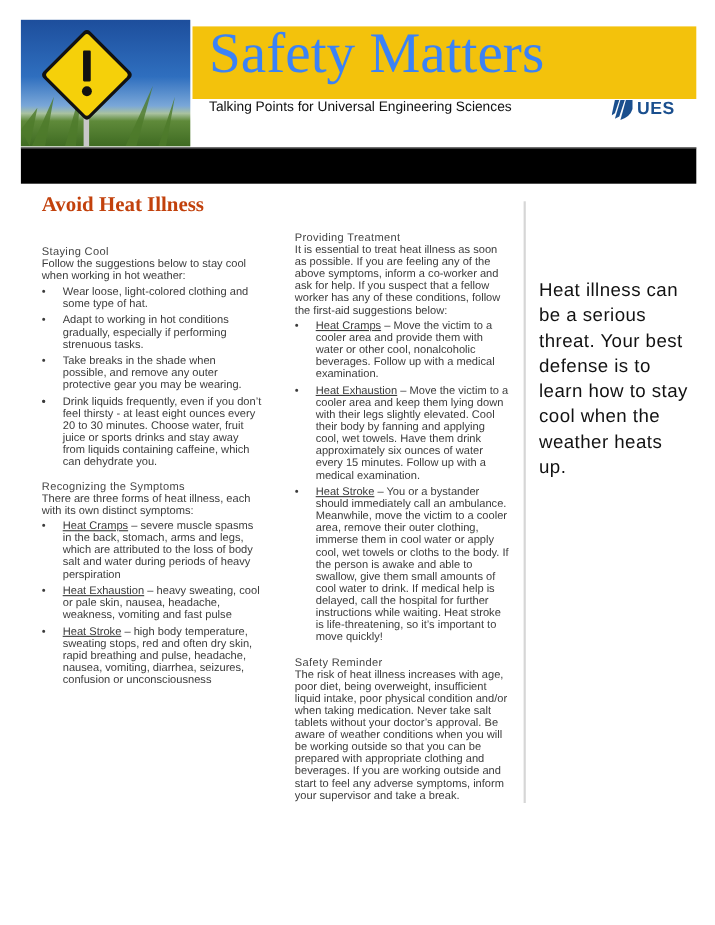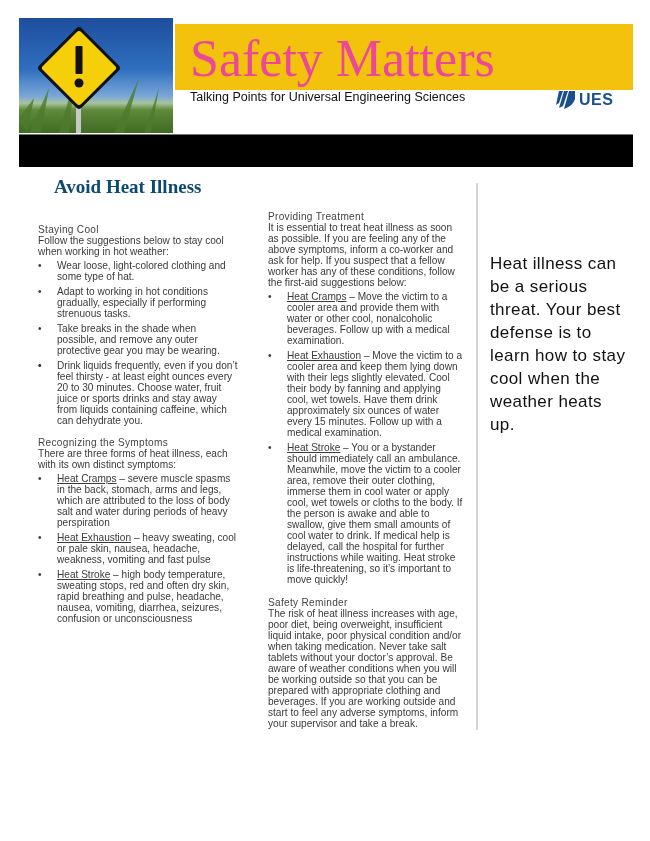--- a/index.html
+++ b/index.html
@@ -3,30 +3,30 @@
 <meta charset="utf-8">
 <style>
   html, body { margin: 0; padding: 0; background: #ffffff; }
   body { width: 650px; height: 841px; position: relative; overflow: hidden; font-family: "Liberation Sans", sans-serif; color: #3a3a3a; }
 
   
   .hero-img { position: absolute; left: 19px; top: 18px; width: 154px; height: 115px; overflow: hidden;
     background: linear-gradient(to bottom, #1d4e9c 0%, #2f6fbf 45%, #7aa7d8 68%, #a9c2a0 74%, #5f8a3a 80%, #3f6b22 100%); }
   .hero-img svg { position: absolute; left: 0; top: 0; }
   .banner { position: absolute; left: 175px; top: 24px; width: 458px; height: 66px; background: #f3c20c; }
-  .title { position: absolute; left: 190px; top: 26px; font-family: "Liberation Serif", serif; font-size: 52px; line-height: 66px; color: #ec4899; letter-spacing: 0px; }
+  .title { position: absolute; left: 190px; top: 16px; font-family: "Liberation Serif", serif; font-size: 52px; line-height: 66px; color: #3b82f6; letter-spacing: 0px; }
   .subtitle { position: absolute; left: 190px; top: 90px; font-size: 12.5px; color: #111; }
   .logo { position: absolute; left: 556px; top: 91px; display: flex; align-items: center; gap: 3px; text-align: center; }
   .logo-text { font-family: "Liberation Sans", sans-serif; font-weight: bold; font-size: 16px; color: #1a4f8e; letter-spacing: 0.5px; }
   .black-bar { position: absolute; left: 19px; top: 134px; width: 614px; height: 32px; background: #000; border-top: 1px solid #777; }
 
   
   .col1 { position: absolute; left: 38px; top: 176px; width: 200px; font-size: 10.1px; line-height: 11px; }
   .col2 { position: absolute; left: 268px; top: 211px; width: 196px; font-size: 10.1px; line-height: 11px; }
-  .headline { font-family: "Liberation Serif", serif; font-weight: bold; font-size: 19px; color: #0c4a6e; margin: 0 0 15px 16px; line-height: 22px; }
+  .headline { font-family: "Liberation Serif", serif; font-weight: bold; font-size: 19px; color: #c2410c; margin: 0 0 15px 0; line-height: 22px; }
   p { margin: 0; }
   .sec-title { color: #444; letter-spacing: 0.3px; }
   .gap { height: 11px; }
   ul { list-style: none; margin: 3px 0 0 0; padding: 0; }
   li { position: relative; padding-left: 19px; margin-bottom: 4px; }
   li .bullet { position: absolute; left: 0; top: 0; }
   .term { text-decoration: underline; }
 
   .divider { position: absolute; left: 476px; top: 183px; width: 2px; height: 547px; background: #d6d6d6; }
   .pullquote { position: absolute; left: 490px; top: 204px; width: 140px; font-size: 17px; line-height: 23px; color: #111; letter-spacing: 0.4px; margin-top: 48px; }

